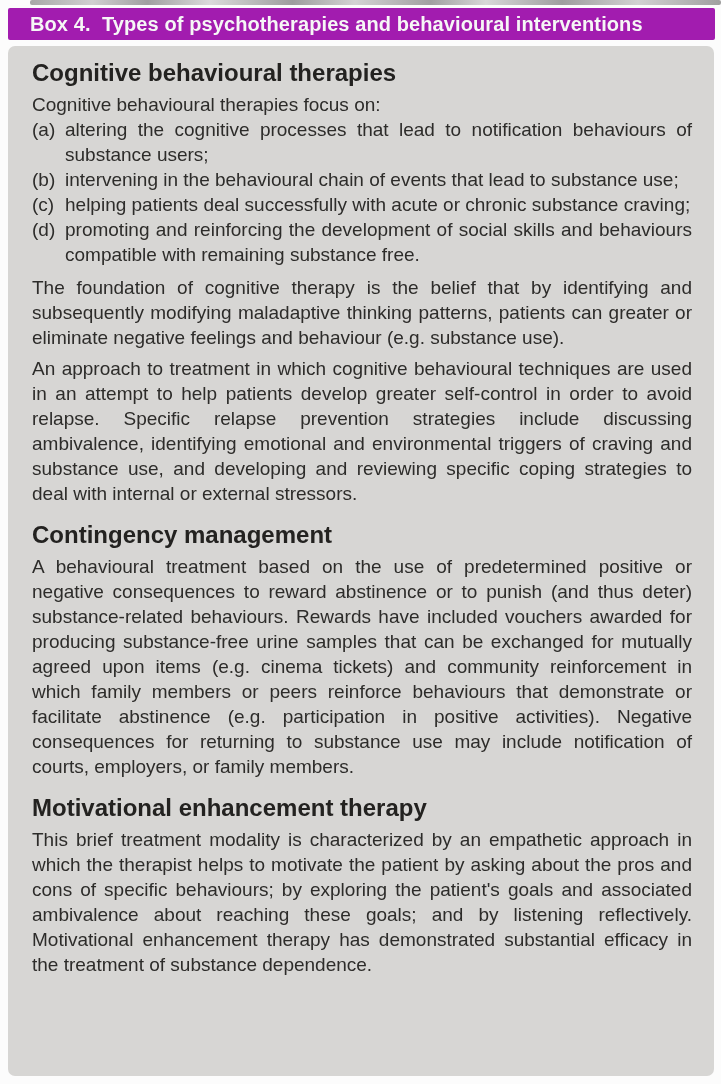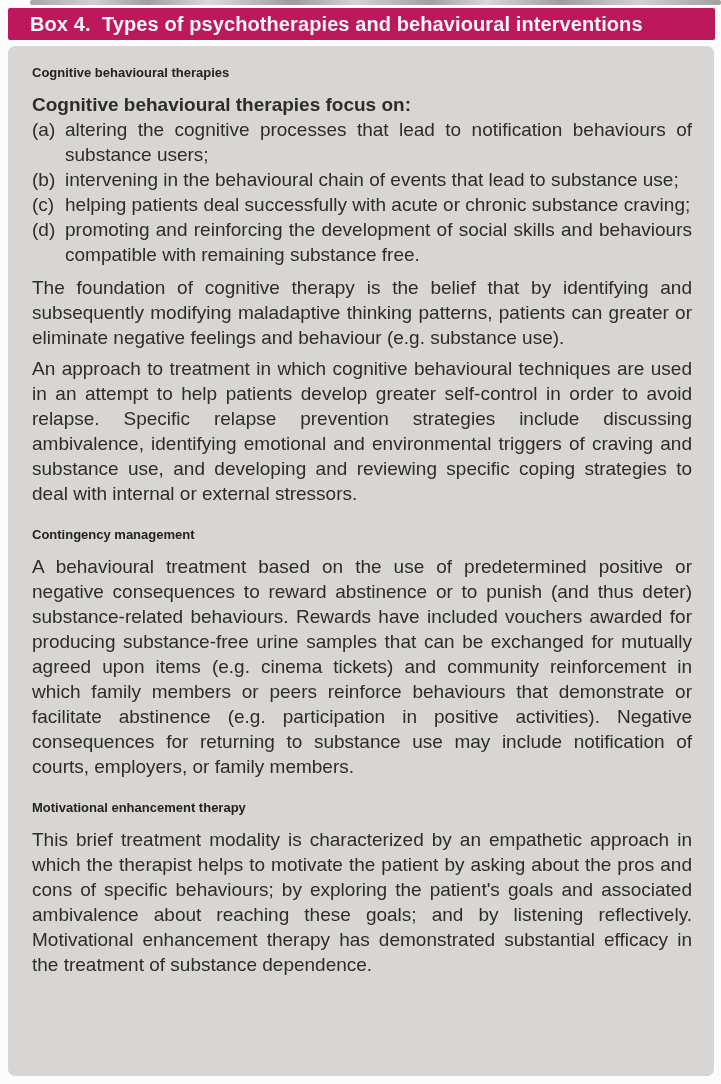--- a/index.html
+++ b/index.html
@@ -19,21 +19,21 @@
     top: 0; left: 30px; right: 0; height: 5px;
     background: linear-gradient(90deg,
       #7a7a7a 0%, #b9b9b9 9%, #6f6f6f 17%, #c9c9c9 26%, #6a6a6a 38%,
       #bdbdbd 47%, #707070 58%, #c4c4c4 66%, #6c6c6c 77%, #bbbbbb 88%, #6e6e6e 100%);
     opacity: 0.65;
     border-radius: 2px;
   }
   .header-bar {
     position: absolute;
     top: 8px; left: 8px; right: 6px; height: 32px;
-    background: #be185d;
+    background: #a21caf;
     display: flex;
     align-items: center;
     padding-left: 22px;
     border-radius: 2px;
   }
   .header-bar .box-title {
     color: #f6f6f6;
     font-weight: 700;
     font-size: 20px;
     letter-spacing: 0.1px;
@@ -43,30 +43,30 @@
     position: absolute;
     top: 46px; left: 8px; right: 7px; bottom: 8px;
     background: #d7d6d4;
     border-radius: 7px;
     padding: 14px 22px 18px 24px;
     color: #2d2c2a;
     font-size: 19px;
     line-height: 25px;
   }
   h2 {
-    font-size: 13px;
+    font-size: 24px;
     font-weight: 700;
     color: #232220;
     line-height: 26px;
     margin-top: 16px;
     margin-bottom: 0;
   }
   section:first-child h2 { margin-top: 0; }
   p { margin-top: 6px; text-align: justify; }
-  p.intro { text-align: left; font-weight: bold; }
+  p.intro { text-align: left; }
   p.after-list { margin-top: 8px; }
   .lettered-list { margin: 0; }
   .li { display: flex; }
   .li .marker { flex: 0 0 33px; }
   .li .li-text { flex: 1; text-align: justify; }
 </style>
 </head>
 <body>
 
 <div class="page">

